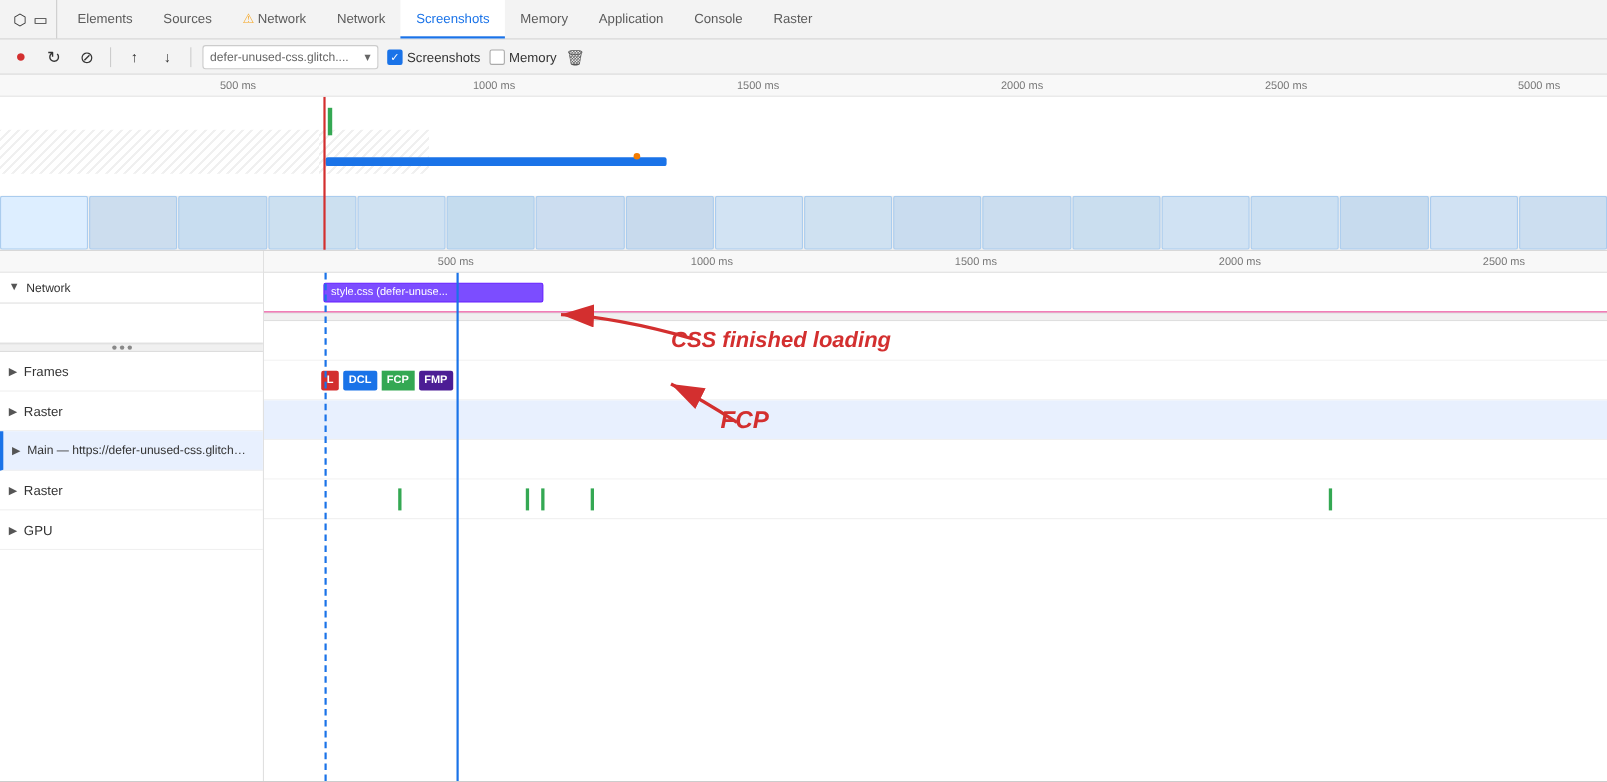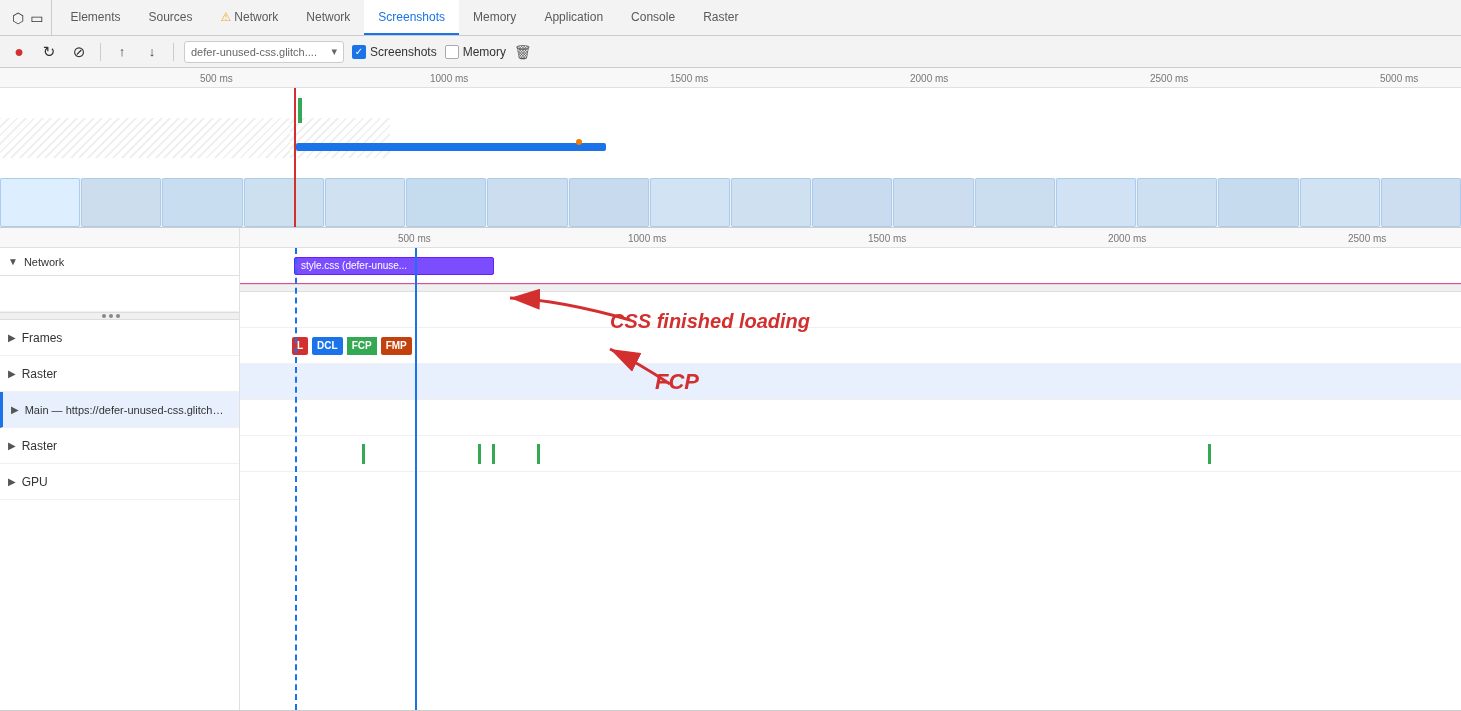--- a/index.html
+++ b/index.html
@@ -235,21 +235,21 @@
       padding: 0 5px;
       border-radius: 2px;
       font-size: 10px;
       font-weight: bold;
       color: white;
       margin-right: 2px;
     }
     .badge-l { background: #d32f2f; }
     .badge-dcl { background: #1a73e8; }
     .badge-fcp { background: #34a853; border-radius: 0; }
-    .badge-fmp { background: #c2410c; }
+    .badge-fmp { background: #4c1d95; }
 
     .dashed-line {
       position: absolute;
       border-left: 2px dashed #1a73e8;
       top: 0; bottom: 0;
       z-index: 5;
     }
 
     .three-dots {
       display: flex;
@@ -427,21 +427,21 @@
         <div class="dashed-line" style="left:55px;"></div>
 
         <div style="position:absolute; top:0; bottom:0; left:175px; width:2px; background:#1a73e8; z-index:5;"></div>
 
         <div style="height:36px; position:relative; border-bottom:1px solid #ec4899;">
           <div class="css-bar" style="left:54px; width:200px;">
             <span>style.css (defer-unuse...</span>
           </div>
         </div>
 
-        <div style="position:absolute; left:240px; top:12px; z-index:30; pointer-events:none;">
+        <div style="position:absolute; left:240px; top:0px; z-index:30; pointer-events:none;">
           
           <svg width="200" height="80">
             <defs>
               <marker id="arrowhead" markerWidth="10" markerHeight="7" refX="10" refY="3.5" orient="auto">
                 <polygon points="0 0, 10 3.5, 0 7" fill="#d32f2f"></polygon>
               </marker>
             </defs>
             <path d="M 150,60 Q 80,40 30,38" stroke="#d32f2f" stroke-width="3" fill="none" marker-end="url(#arrowhead)"></path>
           </svg>
           <div style="position:absolute; left:130px; top:50px; color:#d32f2f; font-size:20px; font-weight:bold; font-style:italic; white-space:nowrap;">CSS finished loading</div>

